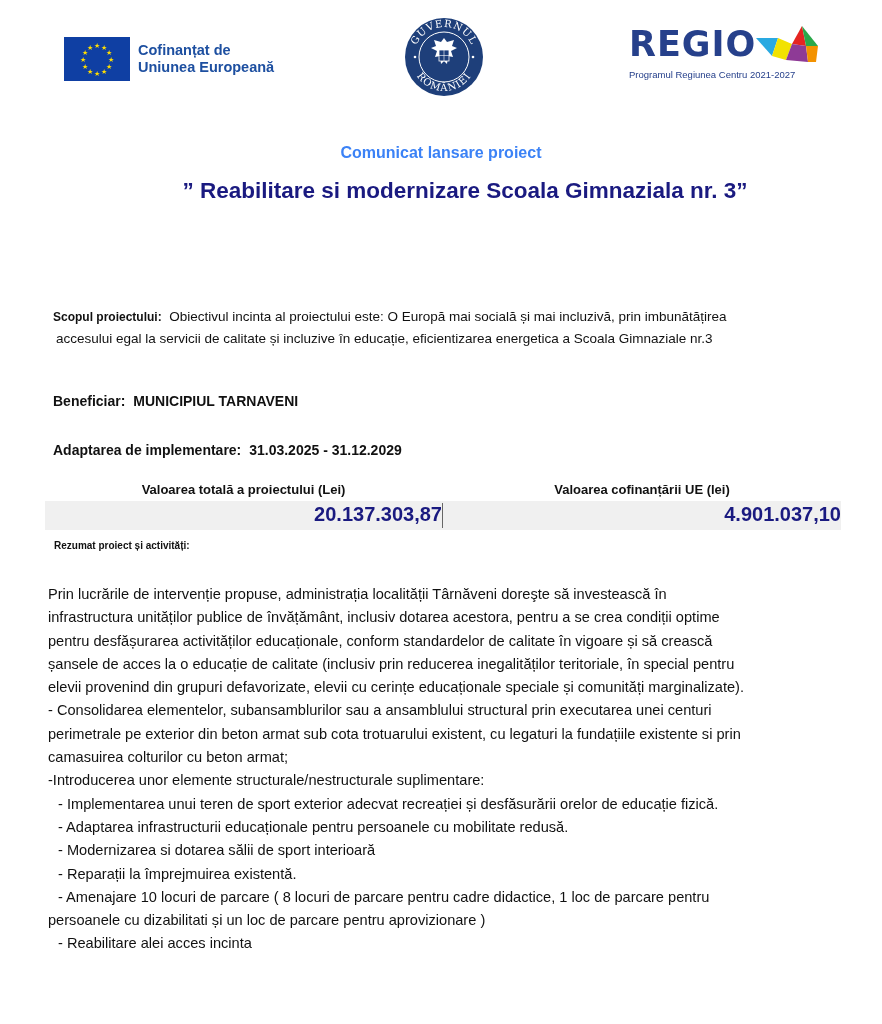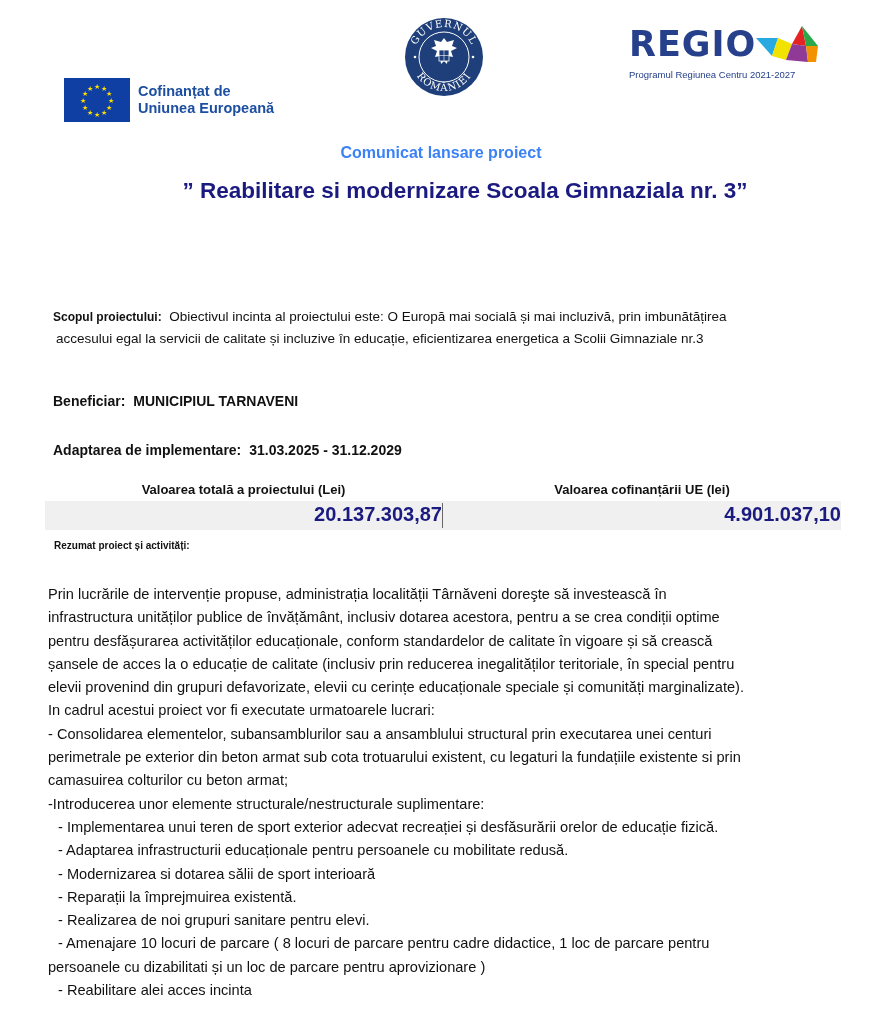--- a/index.html
+++ b/index.html
@@ -1,21 +1,21 @@
 <!DOCTYPE html>
 <html><head>
 <meta charset="utf-8">
 <style>
   html, body { margin: 0; padding: 0; background: #ffffff; }
   body { width: 882px; height: 1024px; position: relative; overflow: hidden;
          font-family: "Liberation Sans", "DejaVu Sans", sans-serif; color: #111; }
 
   
   .hdr { position: absolute; top: 0; left: 0; width: 882px; height: 110px; }
-  .eu-logo { position: absolute; left: 64px; top: 37px; display: flex; align-items: center; margin-top: 41px; }
+  .eu-logo { position: absolute; left: 64px; top: 37px; display: flex; align-items: center; }
   .eu-flag { width: 66px; height: 44px; background: #0f3fa3; position: relative; }
   .eu-flag span { position: absolute; color: #ffdd00; font-size: 7px; line-height: 7px; }
   .eu-text { margin-left: 8px; color: #1d4fa0; font-weight: bold; font-size: 14.5px; line-height: 17px; }
 
   .gov-logo { position: absolute; left: 404px; top: 17px; width: 80px; height: 80px; }
 
   .regio-logo { position: absolute; left: 629px; top: 24px; width: 200px; height: 60px; }
   .regio-word { position: absolute; left: 0; top: 0; font-size: 35px; font-weight: bold; color: #26408b;
                 letter-spacing: 1px; line-height: 40px; font-family: "DejaVu Sans", sans-serif; }
   .regio-sub { position: absolute; left: 0; top: 45px; font-size: 9.5px; font-weight: normal; color: #26408b; white-space: nowrap; }
@@ -101,21 +101,21 @@
   </div>
 </div>
 
 <div class="t1">Comunicat lansare proiect</div>
 <div class="t2">” Reabilitare si modernizare Scoala Gimnaziala nr. 3”</div>
 
 <div class="row" style="top:307px">
   <span class="lbl">Scopul proiectului:</span>
   <span class="txt" style="margin-left:3px">Obiectivul incinta al proiectului este: O Europă mai socială și mai incluzivă, prin imbunătățirea</span>
 </div>
-<div class="row txt" style="top:331px;left:56px">accesului egal la servicii de calitate și incluzive în educație, eficientizarea energetica a Scolii Gimnaziale nr.3</div>
+<div class="row txt" style="top:331px;left:56px">accesului egal la servicii de calitate și incluzive în educație, eficientizarea energetica a Scoala Gimnaziale nr.3</div>
 
 <div class="row b" style="top:381px">
   <span>Beneficiar:</span>
   <span style="margin-left:4px">MUNICIPIUL TARNAVENI</span>
 </div>
 
 <div class="row b" style="top:430px">
   <span>Adaptarea de implementare:</span>
   <span style="margin-left:4px">31.03.2025 - 31.12.2029</span>
 </div>
@@ -128,26 +128,24 @@
 <div class="vval" style="left:443px;width:398px">4.901.037,10</div>
 
 <div class="row lbl" style="top:540px;left:54px;font-size:10px">Rezumat proiect și activități:</div>
 
 <div class="body-text">
   <div>Prin lucrările de intervenție propuse, administrația localității Târnăveni doreşte să investească în</div>
   <div>infrastructura unităților publice de învățământ, inclusiv dotarea acestora, pentru a se crea condiții optime</div>
   <div>pentru desfășurarea activităților educaționale, conform standardelor de calitate în vigoare și să crească</div>
   <div>șansele de acces la o educație de calitate (inclusiv prin reducerea inegalităților teritoriale, în special pentru</div>
   <div>elevii provenind din grupuri defavorizate, elevii cu cerințe educaționale speciale și comunități marginalizate).</div>
-  <div>In cadrul acestui proiect vor fi executate urmatoarele lucrari:</div>
   <div>- Consolidarea elementelor, subansamblurilor sau a ansamblului structural prin executarea unei centuri</div>
   <div>perimetrale pe exterior din beton armat sub cota trotuarului existent, cu legaturi la fundațiile existente si prin</div>
   <div>camasuirea colturilor cu beton armat;</div>
   <div>-Introducerea unor elemente structurale/nestructurale suplimentare:</div>
   <div class="ind">- Implementarea unui teren de sport exterior adecvat recreației și desfăsurării orelor de educație fizică.</div>
   <div class="ind">- Adaptarea infrastructurii educaționale pentru persoanele cu mobilitate redusă.</div>
   <div class="ind">- Modernizarea si dotarea sălii de sport interioară</div>
   <div class="ind">- Reparații la împrejmuirea existentă.</div>
-  <div class="ind">- Realizarea de noi grupuri sanitare pentru elevi.</div>
   <div class="ind">- Amenajare 10 locuri de parcare ( 8 locuri de parcare pentru cadre didactice, 1 loc de parcare pentru</div>
   <div>persoanele cu dizabilitati și un loc de parcare pentru aprovizionare )</div>
   <div class="ind">- Reabilitare alei acces incinta</div>
 </div>
 
 </body></html>

